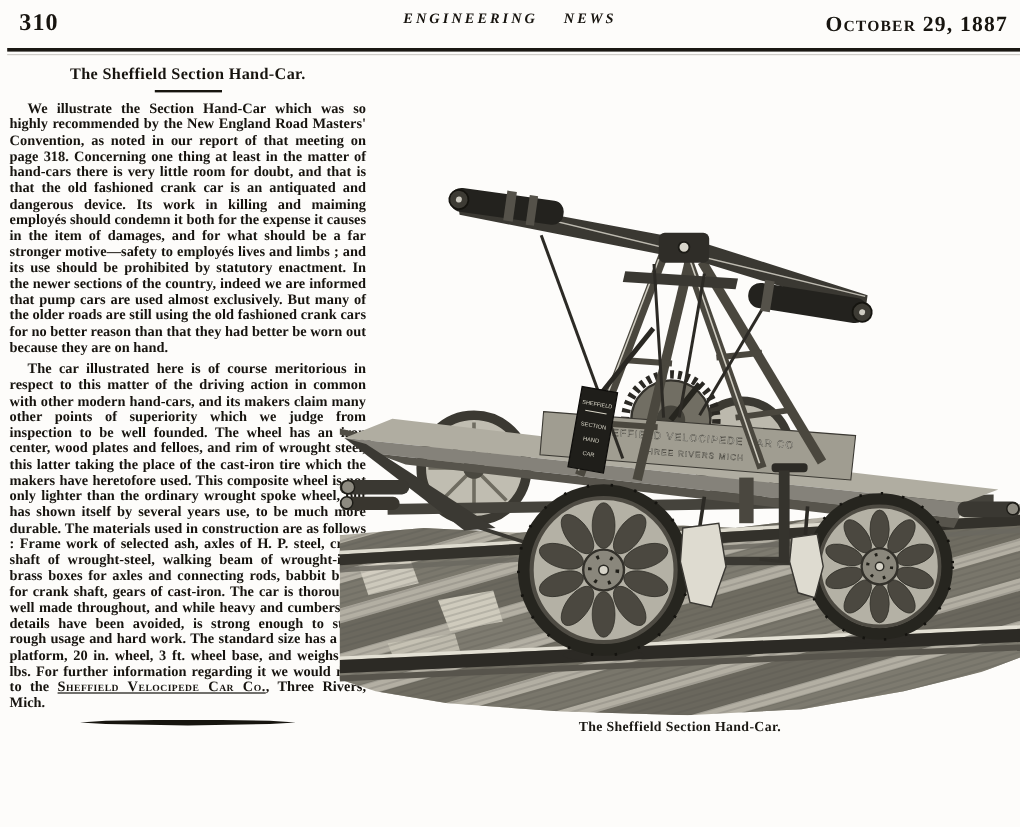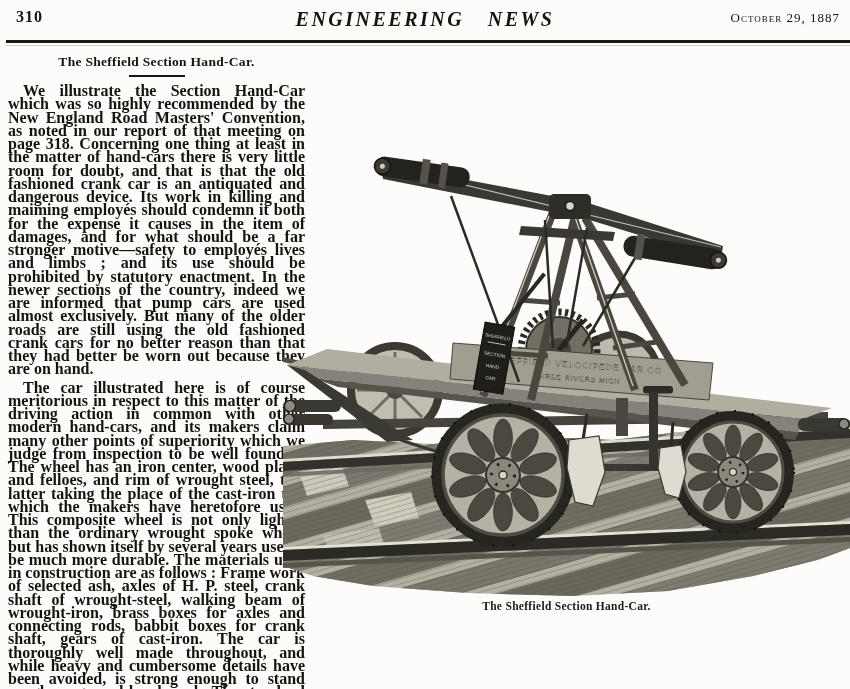--- a/index.html
+++ b/index.html
@@ -3,33 +3,33 @@
 <meta charset="utf-8">
 <style>
   html,body{margin:0;padding:0;}
   body{
     width:850px;height:689px;position:relative;overflow:hidden;
     background:#fdfcfa;color:#17140f;
     font-family:"Liberation Serif", serif;
   }
   
   .header{position:absolute;top:0;left:0;width:850px;height:46px;}
-  .page-num{position:absolute;left:16px;top:8px;font-size:16px;font-weight:bold;letter-spacing:1px;}
+  .page-num{position:absolute;left:16px;top:8px;font-size:20px;font-weight:bold;letter-spacing:1px;}
   .masthead{position:absolute;left:0;right:0;top:8px;text-align:center;
-    font-size:20px;font-style:italic;font-weight:bold;letter-spacing:2.5px;word-spacing:16px;}
-  .issue-date{position:absolute;right:10px;top:10px;font-size:13px;font-variant:small-caps;letter-spacing:1px;font-weight:400;}
+    font-size:12px;font-style:italic;font-weight:bold;letter-spacing:2.5px;word-spacing:16px;}
+  .issue-date{position:absolute;right:10px;top:10px;font-size:18px;font-variant:small-caps;letter-spacing:1px;font-weight:700;}
   .head-rule{position:absolute;top:40px;left:6px;right:0;height:3px;background:#1b1813;}
   .head-rule2{position:absolute;top:45px;left:6px;right:0;height:1px;background:#8a867e;opacity:.4;}
 
   
   .col{position:absolute;left:8px;top:52px;width:297px;}
   .art-title{text-align:center;font-weight:bold;font-size:13.5px;letter-spacing:.3px;margin:2px 0 0;}
   .rule-short{width:56px;height:2px;background:#17150f;margin:5px auto 7px;}
   .col p{
-    text-align:justify;font-size:16px;line-height:13.25px;margin:0 0 5px;
+    text-align:justify;font-size:12px;line-height:13.25px;margin:0 0 5px;
     text-indent:15px;font-weight:bold;color:#17140f;
   }
   .sc{font-variant:small-caps;letter-spacing:.4px;text-decoration:underline;}
   .end-rule{width:180px;height:5px;background:#17150f;margin:7px auto 0;
     clip-path:polygon(0% 50%,12% 22%,50% 0%,88% 22%,100% 50%,88% 78%,50% 100%,12% 78%);}
 
   
   .figure{position:absolute;left:283px;top:48px;width:567px;height:620px;}
   .figure svg{display:block;}
   .fig-caption{margin-top:4px;text-align:center;font-size:11.5px;font-weight:bold;color:#1b1914;letter-spacing:.3px;}

